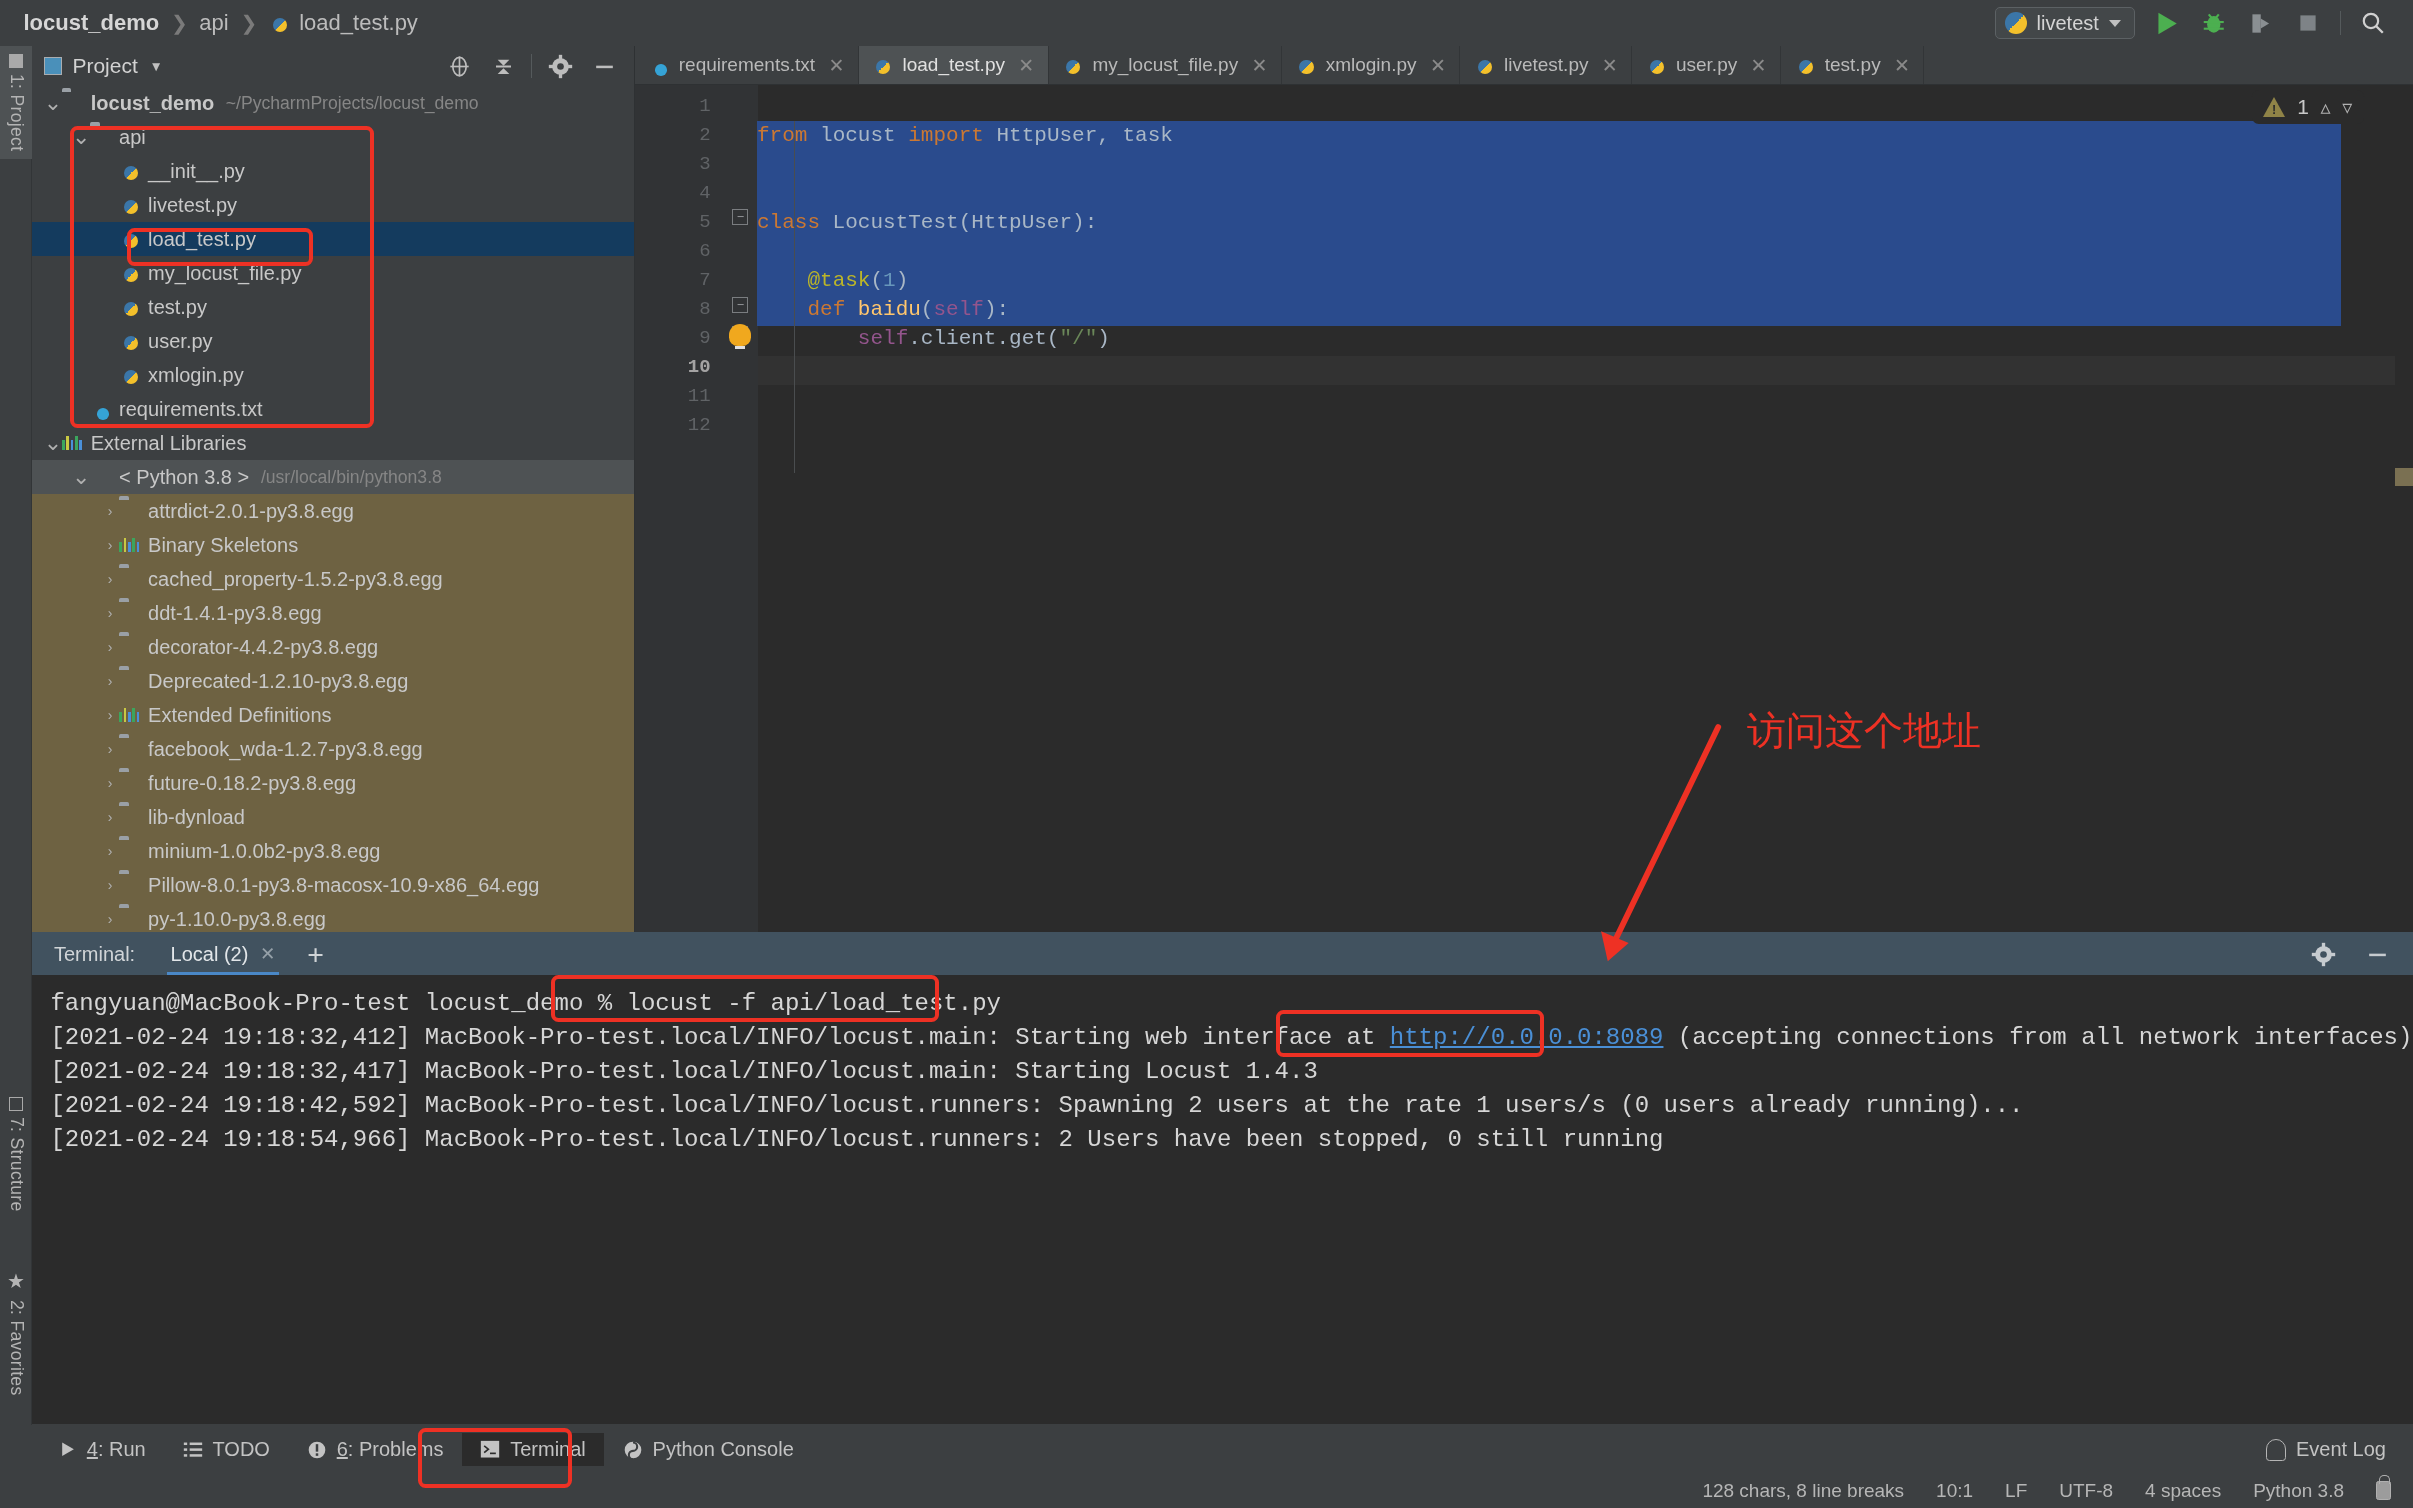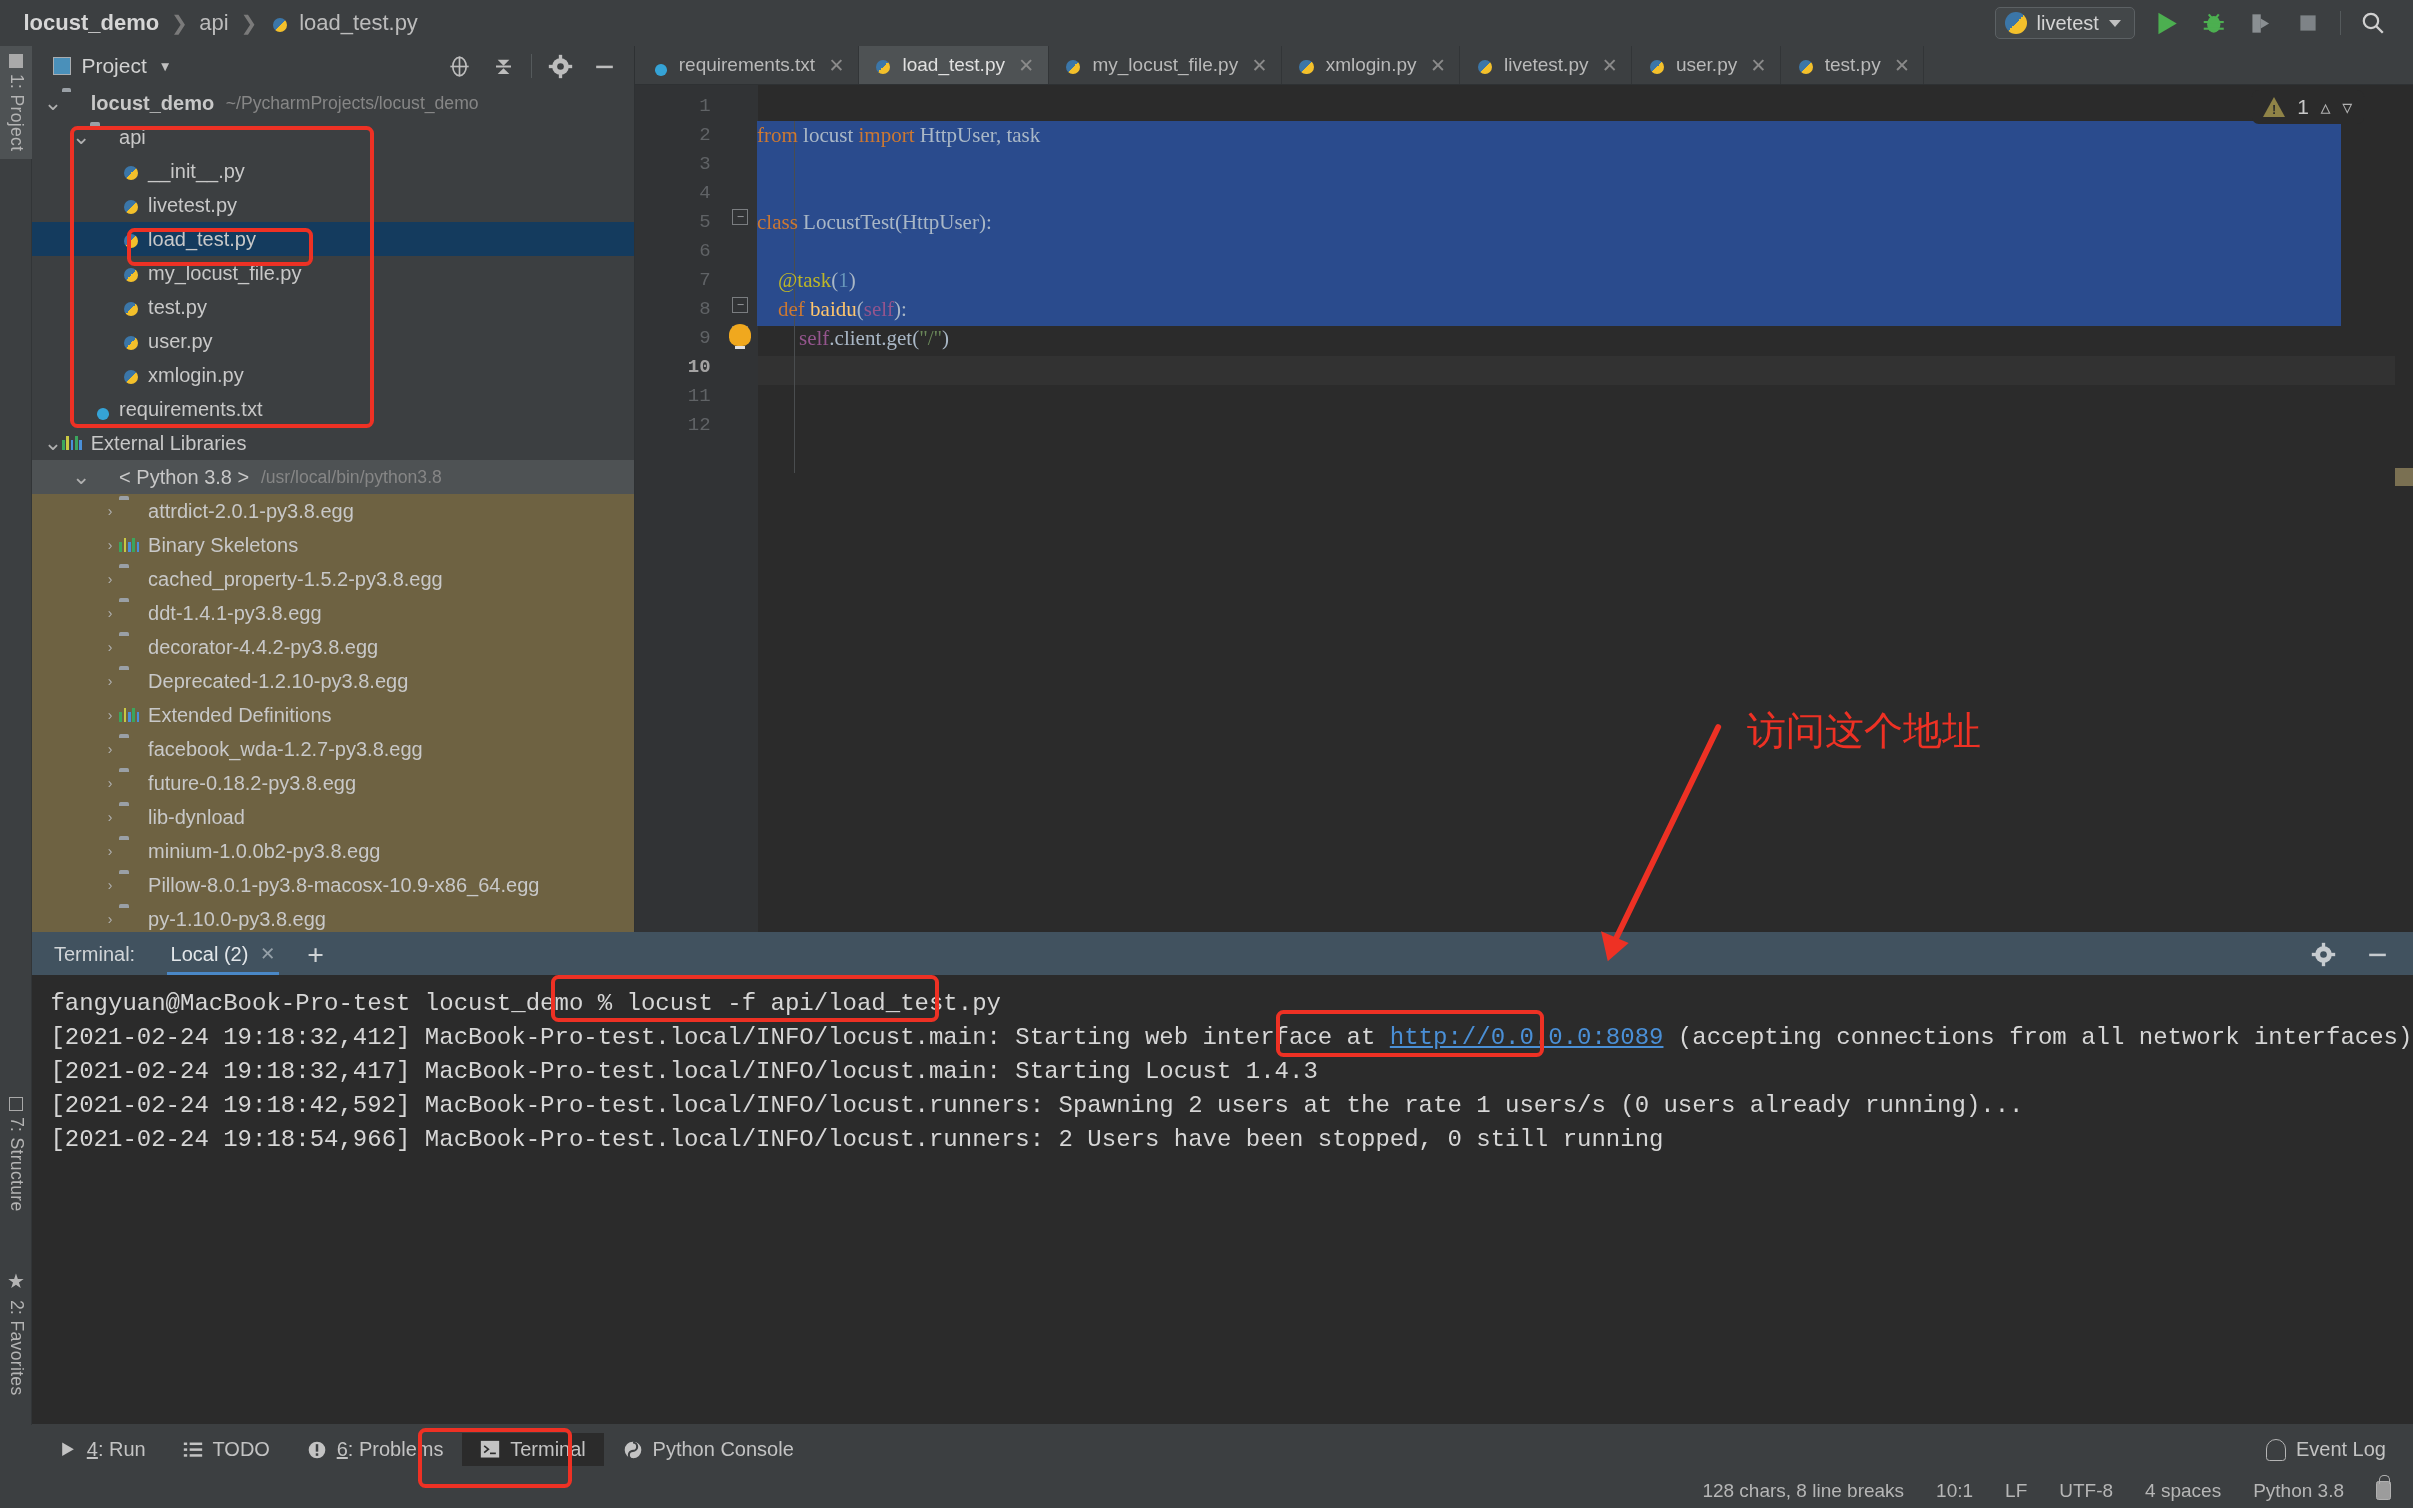--- a/index.html
+++ b/index.html
@@ -49,21 +49,21 @@
   }
   .rail-item.active { background:#4e5254; }
   .mini-sq { width:13.4px;height:13.4px;border:1.7px solid #a9a9a9; display:block; }
   .mini-sq.fill { background:#a9a9a9; border-color:#a9a9a9; }
 
   
   .proj {
     position:absolute; left:32px; top:46px; width:603px; height:886px;
     background:#3c3f41; border-right:0.8px solid #2e3133;
   }
-  .proj-head { height:40px; display:flex; align-items:center; padding:0 10px 0 21px; }
+  .proj-head { height:40px; display:flex; align-items:center; padding:0 10px 0 12px; }
   .proj-title { font-size:21px; color:#d2d2d2; margin-left:10px; }
   .proj-sq { width:18.4px;height:18.4px;background:#4a90ba;border:1.7px solid #a9adb0; }
   .proj-head-right { margin-left:auto; display:flex; align-items:center; gap:13.4px; padding-right:5px; }
   .tree { position:absolute; top:40px; left:0; right:0; bottom:0; overflow:hidden; font-size:20px; }
   .row { height:34px; display:flex; align-items:center; white-space:nowrap; color:#c8c8c8; }
   .row.sel-blue { background:#143b5e; }
   .row.sel-gray { background:#4e5254; }
   .row.olive { background:#6e6242; }
   .row .chev { width:18.4px; display:inline-block; text-align:center; color:#b0b0b0; font-size:14.2px; }
   .row .lbl { margin-left:6.7px; }
@@ -511,21 +511,21 @@
     <div class="foldcol">
       <div class="fold" style="top:124px;">−</div>
       <div class="fold" style="top:212px;">−</div>
       <div class="fold" style="top:241px;">−</div>
       <div class="bulb" style="top:239px;"></div>
     </div>
 
     <div class="code">
       <div class="selblock"></div>
       <div class="indentline"></div>
-      <div style="position:relative;font-family:Liberation Serif, serif;">
+      <div style="position:relative;">
         <div class="cl">&nbsp;</div>
         <div class="cl"><span class="k-kw">from</span><span class="k-txt"> locust </span><span class="k-kw">import</span><span class="k-txt"> HttpUser, task</span></div>
         <div class="cl">&nbsp;</div>
         <div class="cl">&nbsp;</div>
         <div class="cl"><span class="k-kw">class</span><span class="k-cls"> LocustTest(HttpUser):</span></div>
         <div class="cl">&nbsp;</div>
         <div class="cl"><span class="k-txt">    </span><span class="k-dec">@task</span><span class="k-txt">(</span><span class="k-num">1</span><span class="k-txt">)</span></div>
         <div class="cl"><span class="k-txt">    </span><span class="k-kw">def</span><span class="k-fn"> baidu</span><span class="k-txt">(</span><span class="k-self">self</span><span class="k-txt">):</span></div>
         <div class="cl"><span class="k-txt">        </span><span class="k-self">self</span><span class="k-txt">.client.get(</span><span class="k-str">"/"</span><span class="k-txt">)</span></div>
         <div class="cl">&nbsp;</div>

